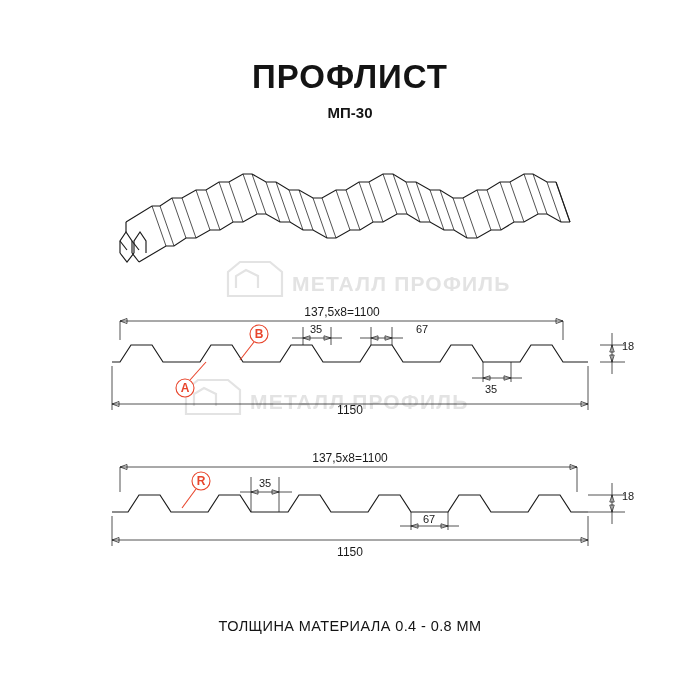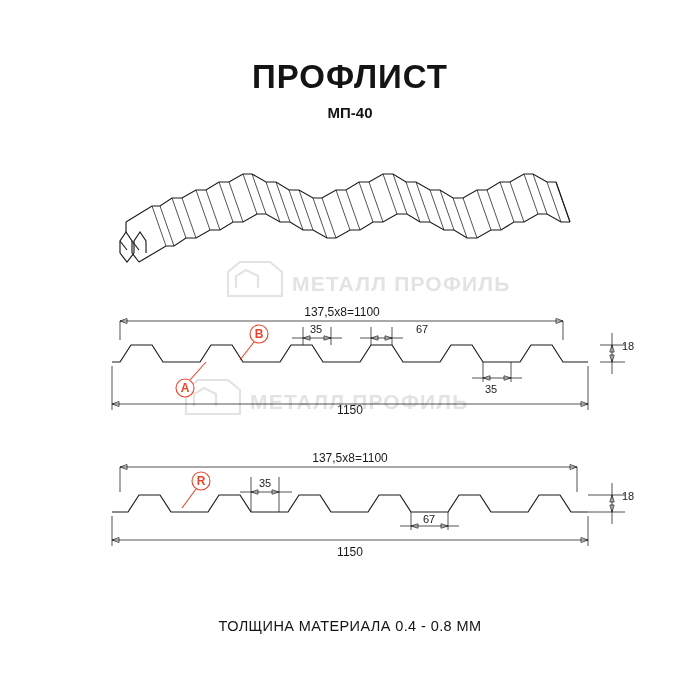--- a/index.html
+++ b/index.html
@@ -108,21 +108,21 @@
     fill: #ffffff;
     stroke-width: 1.1;
   }
 </style>
 </head>
 <body>
 
 <div class="page">
 
   <div class="title">ПРОФЛИСТ</div>
-  <div class="subtitle">МП-40</div>
+  <div class="subtitle">МП-30</div>
   <div class="footer">ТОЛЩИНА МАТЕРИАЛА 0.4 - 0.8 ММ</div>
 
   <svg class="art" viewBox="0 0 700 700">
 
     <g opacity="1">
       <path class="wm-shape" d="M228 272 L228 296 L282 296 L282 272 L270 262 L240 262 Z"></path>
       <path class="wm-shape" d="M236 288 L236 276 L246 270 L258 276 L258 288"></path>
       <text class="wm-text" x="292" y="291">МЕТАЛЛ ПРОФИЛЬ</text>
     </g>
 

